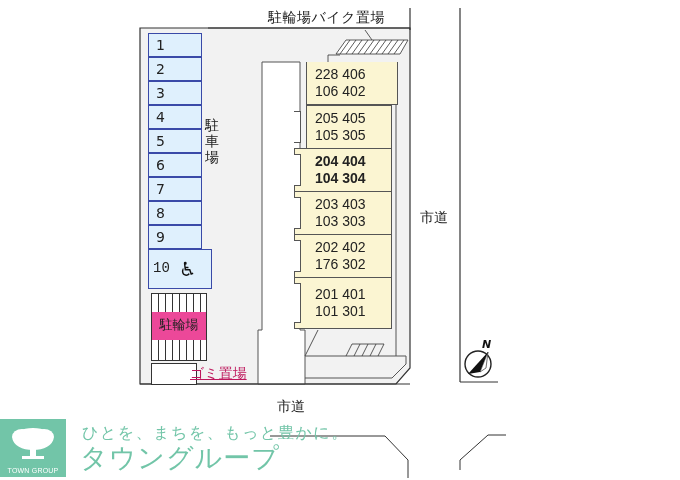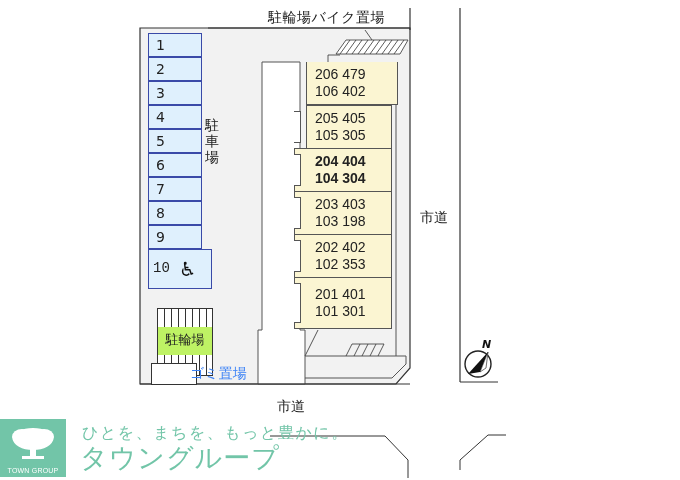--- a/index.html
+++ b/index.html
@@ -102,60 +102,60 @@
       <span style="position:absolute;left:7px;top:3px;font-size:14px;color:#222;">9</span>
     </div>
   <div style="position:absolute;left:0;top:216px;width:62px;height:38px;background:#dff0fd;border:1.2px solid #3a4aa8;font-family:Liberation Mono, monospace;">
     <span style="position:absolute;left:4px;top:10px;font-size:14px;color:#222;">10</span>
     <span style="position:absolute;left:32px;top:6px;font-size:22px;color:#111;">♿</span>
   </div>
 </div>
 
 <div style="position:absolute;left:205px;top:117px;width:16px;font-size:14px;line-height:16px;color:#222;word-break:break-all;">駐車場</div>
 
-<div style="position:absolute;left:151px;top:308px;width:54px;height:66px;background:#bef264;border:1px solid #333;margin-left:6px;">
+<div style="position:absolute;left:151px;top:293px;width:54px;height:66px;background:#ec4899;border:1px solid #333;">
   <div style="position:absolute;left:0;top:0;width:54px;height:18px;background:repeating-linear-gradient(90deg,#fff 0,#fff 6px,#333 6px,#333 7px);"></div>
   <div style="position:absolute;left:0;top:46px;width:54px;height:20px;background:repeating-linear-gradient(90deg,#fff 0,#fff 6px,#333 6px,#333 7px);"></div>
   <div style="position:absolute;left:0;top:22px;width:54px;text-align:center;font-size:13px;color:#222;">駐輪場</div>
 </div>
 
 <div style="position:absolute;left:151px;top:363px;width:14px;height:20px;border:1px solid #333;background:#fff;"></div>
 <div style="position:absolute;left:166px;top:363px;width:30px;height:20px;border:1px solid #333;border-left:none;background:#fff;"></div>
-<div style="position:absolute;left:190px;top:365px;font-size:14px;color:#3b82f6;">ゴミ置場</div>
+<div style="position:absolute;left:190px;top:365px;font-size:14px;color:#be185d;text-decoration:underline;">ゴミ置場</div>
 
 <div style="position:absolute;left:294px;top:62px;width:102px;">
   <div style="position:absolute;left:12px;top:0;width:90px;height:42px;background:#fbf5d2;border:1px solid #555;border-top:none;">
     <div style="position:absolute;left:8px;top:4px;font-size:14px;line-height:17px;color:#222;font-family:'Liberation Sans',sans-serif;">
-        <div>206 479</div>
+        <div>228 406</div>
         <div>106 402</div>
       </div>
   </div>
   <div style="position:absolute;left:0;top:0;width:12px;height:42px;border-right:1px solid #555;"></div>
   <div style="position:absolute;left:12px;top:43px;width:84px;height:42px;background:#fbf5d2;border:1px solid #555;">
     <div style="position:absolute;left:8px;top:4px;font-size:14px;line-height:17px;color:#222;font-family:'Liberation Sans',sans-serif;text-align:center;">
         <div>205 405</div>
         <div>105 305</div>
       </div>
   </div>
   <div style="position:absolute;left:0;top:86px;width:96px;height:42px;background:#fbf5d2;border:1px solid #555;font-weight:bold;">
     <div style="position:absolute;left:20px;top:4px;font-size:14px;line-height:17px;color:#222;font-family:'Liberation Sans',sans-serif;">
         <div>204 404</div>
         <div>104 304</div>
       </div>
   </div>
   <div style="position:absolute;left:0;top:129px;width:96px;height:42px;background:#fbf5d2;border:1px solid #555;">
     <div style="position:absolute;left:20px;top:4px;font-size:14px;line-height:17px;color:#222;font-family:'Liberation Sans',sans-serif;">
         <div>203 403</div>
-        <div>103 198</div>
+        <div>103 303</div>
       </div>
   </div>
   <div style="position:absolute;left:0;top:172px;width:96px;height:42px;background:#fbf5d2;border:1px solid #555;">
     <div style="position:absolute;left:20px;top:4px;font-size:14px;line-height:17px;color:#222;font-family:'Liberation Sans',sans-serif;">
         <div>202 402</div>
-        <div>102 353</div>
+        <div>176 302</div>
       </div>
   </div>
   <div style="position:absolute;left:0;top:215px;width:96px;height:50px;background:#fbf5d2;border:1px solid #555;">
     <div style="position:absolute;left:20px;top:8px;font-size:14px;line-height:17px;color:#222;font-family:Liberation Sans, sans-serif;">
         <div>201 401</div>
         <div>101 301</div>
       </div>
   </div>
 
   <div style="position:absolute;left:0;top:49px;width:6px;height:30px;background:#fff;border:1px solid #555;border-left:none;"></div>

